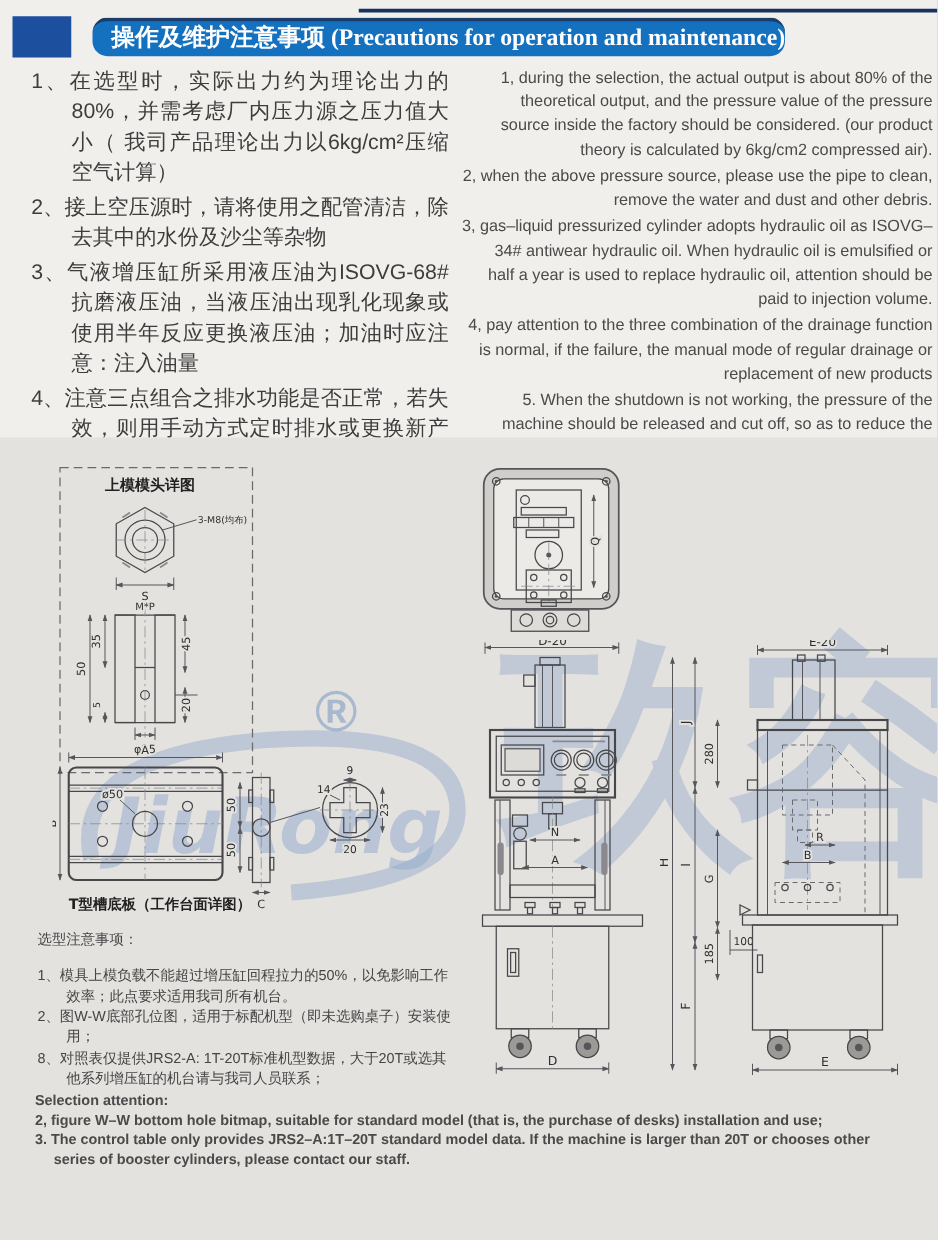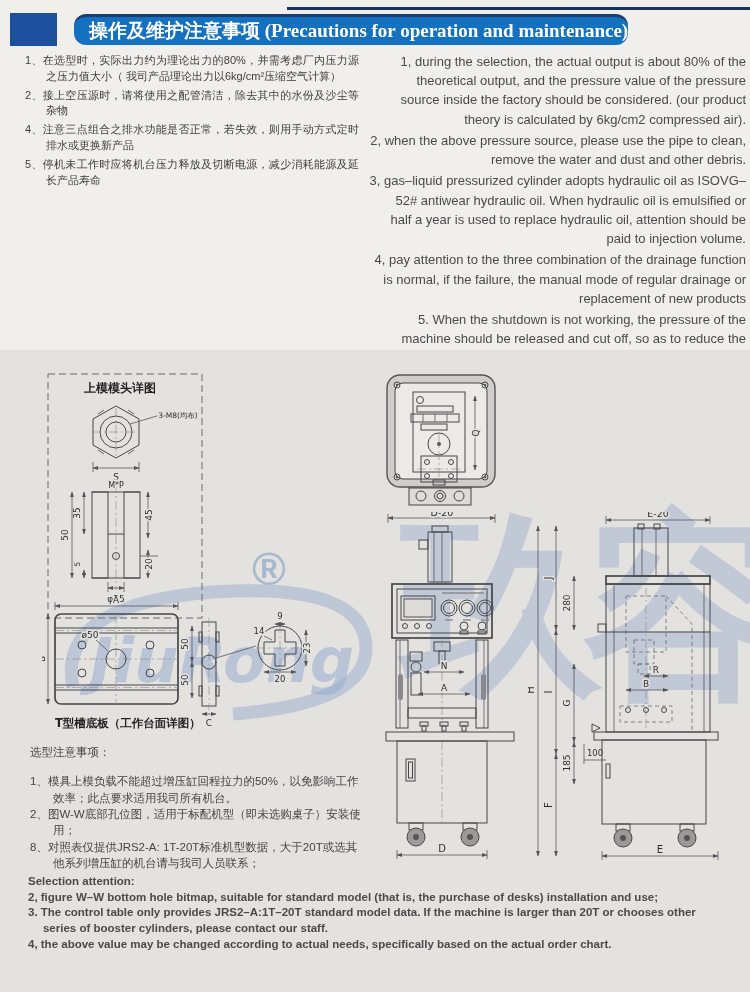--- a/index.html
+++ b/index.html
@@ -6,21 +6,21 @@
   .page{position:relative;width:750px;height:992px;margin:0 auto;background:#f0efec;
         font-family:"Liberation Sans","DejaVu Sans",sans-serif;color:#3d3d3d;overflow:hidden;}
   
   .top-line{position:absolute;left:287px;top:7px;width:463px;height:3px;background:#16335e;}
   .blue-square{position:absolute;left:10px;top:13px;width:47px;height:33px;background:#1d4f9f;}
   .banner{position:absolute;left:74px;top:14px;width:554px;height:31px;background:#1471bf;
           border-top:3px solid #1c3c6b;box-sizing:border-box;color:#fff;
           font-family:"Liberation Serif","DejaVu Serif",serif;font-weight:bold;font-size:19px;
           line-height:27px;padding-left:15px;white-space:nowrap;border-radius:12px;}
   
-  .col-cn{position:absolute;left:25px;top:53px;width:334px;font-size:11px;line-height:1.44;text-align:justify;}
+  .col-cn{position:absolute;left:25px;top:53px;width:334px;font-size:17px;line-height:1.44;text-align:justify;}
   .col-en{position:absolute;left:366px;top:52px;width:380px;font-size:13px;line-height:1.48;color:#4a4a4a;text-align:right;}
   .col-cn p{margin:0 0 3px 0;text-indent:-1.9em;padding-left:1.9em;}
   .col-en p{margin:0 0 2px 0;text-indent:-1.15em;padding-left:1.15em;}
   
   .band{position:absolute;left:0;top:350px;width:750px;height:642px;background:#e4e2df;overflow:hidden;}
   .band svg{position:absolute;}
   svg text{font-family:"DejaVu Sans","Liberation Sans",sans-serif;}
   .lbl{font-size:9px;fill:#2f2f2f;stroke:#e4e2df;stroke-width:3px;paint-order:stroke;text-anchor:middle;}
   .lbl-b{font-size:12px;font-weight:bold;fill:#222;text-anchor:middle;}
   .ln{stroke:#47474a;stroke-width:1;fill:none;}
@@ -62,28 +62,29 @@
 
   <div class="top-line"></div>
   <div class="blue-square"></div>
   <div class="banner">
     <span>操作及维护注意事项 (Precautions for operation and maintenance)</span>
   </div>
 
   <div class="col-cn">
     <p>1、在选型时，实际出力约为理论出力的80%，并需考虑厂内压力源之压力值大小（ 我司产品理论出力以6kg/cm²压缩空气计算）</p>
     <p>2、接上空压源时，请将使用之配管清洁，除去其中的水份及沙尘等杂物</p>
+    <p>3、气液增压缸所采用液压油为ISOVG-68#抗磨液压油，当液压油出现乳化现象或使用半年反应更换液压油；加油时应注意：注入油量</p>
     <p>4、注意三点组合之排水功能是否正常，若失效，则用手动方式定时排水或更换新产品</p>
     <p>5、停机未工作时应将机台压力释放及切断电源，减少消耗能源及延长产品寿命</p>
   </div>
 
   <div class="col-en">
     <p>1, during the selection, the actual output is about 80% of the theoretical output, and the pressure value of the pressure source inside the factory should be considered. (our product theory is calculated by 6kg/cm2 compressed air).</p>
     <p>2, when the above pressure source, please use the pipe to clean, remove the water and dust and other debris.</p>
-    <p>3, gas–liquid pressurized cylinder adopts hydraulic oil as ISOVG–52# antiwear hydraulic oil. When hydraulic oil is emulsified or half a year is used to replace hydraulic oil, attention should be paid to injection volume.</p>
+    <p>3, gas–liquid pressurized cylinder adopts hydraulic oil as ISOVG–34# antiwear hydraulic oil. When hydraulic oil is emulsified or half a year is used to replace hydraulic oil, attention should be paid to injection volume.</p>
     <p>4, pay attention to the three combination of the drainage function is normal, if the failure, the manual mode of regular drainage or replacement of new products</p>
     <p>5. When the shutdown is not working, the pressure of the machine should be released and cut off, so as to reduce the energy consumption and prolong the life of the product</p>
   </div>
 
   <div class="band">
 
     <div class="wm-reg">®</div>
     <svg style="left:28px;top:212px;" width="370" height="175" viewBox="0 0 370 175">
       <path d="M45,125 Q28,42 185,30 Q340,20 338,88 Q336,142 205,152" stroke="rgba(150,172,205,.5)" stroke-width="13" fill="none"></path>
       <text x="62" y="120" font-size="62" font-style="italic" font-weight="bold" fill="rgba(150,172,205,.55)">JiuRong</text>
@@ -394,17 +395,16 @@
       <p class="nt">选型注意事项：</p>
       <p>1、模具上模负载不能超过增压缸回程拉力的50%，以免影响工作效率；此点要求适用我司所有机台。</p>
       <p>2、图W-W底部孔位图，适用于标配机型（即未选购桌子）安装使用；</p>
       <p>8、对照表仅提供JRS2-A: 1T-20T标准机型数据，大于20T或选其他系列增压缸的机台请与我司人员联系；</p>
     </div>
 
     <div class="notes-en">
       <p class="nt">Selection attention:</p>
       <p>2, figure W–W bottom hole bitmap, suitable for standard model (that is, the purchase of desks) installation and use;</p>
       <p>3. The control table only provides JRS2–A:1T–20T standard model data. If the machine is larger than 20T or chooses other series of booster cylinders, please contact our staff.</p>
-      <p>4, the above value may be changed according to actual needs, specifically based on the actual order chart.</p>
     </div>
 
   </div>
 </div>
 
 </body></html>

